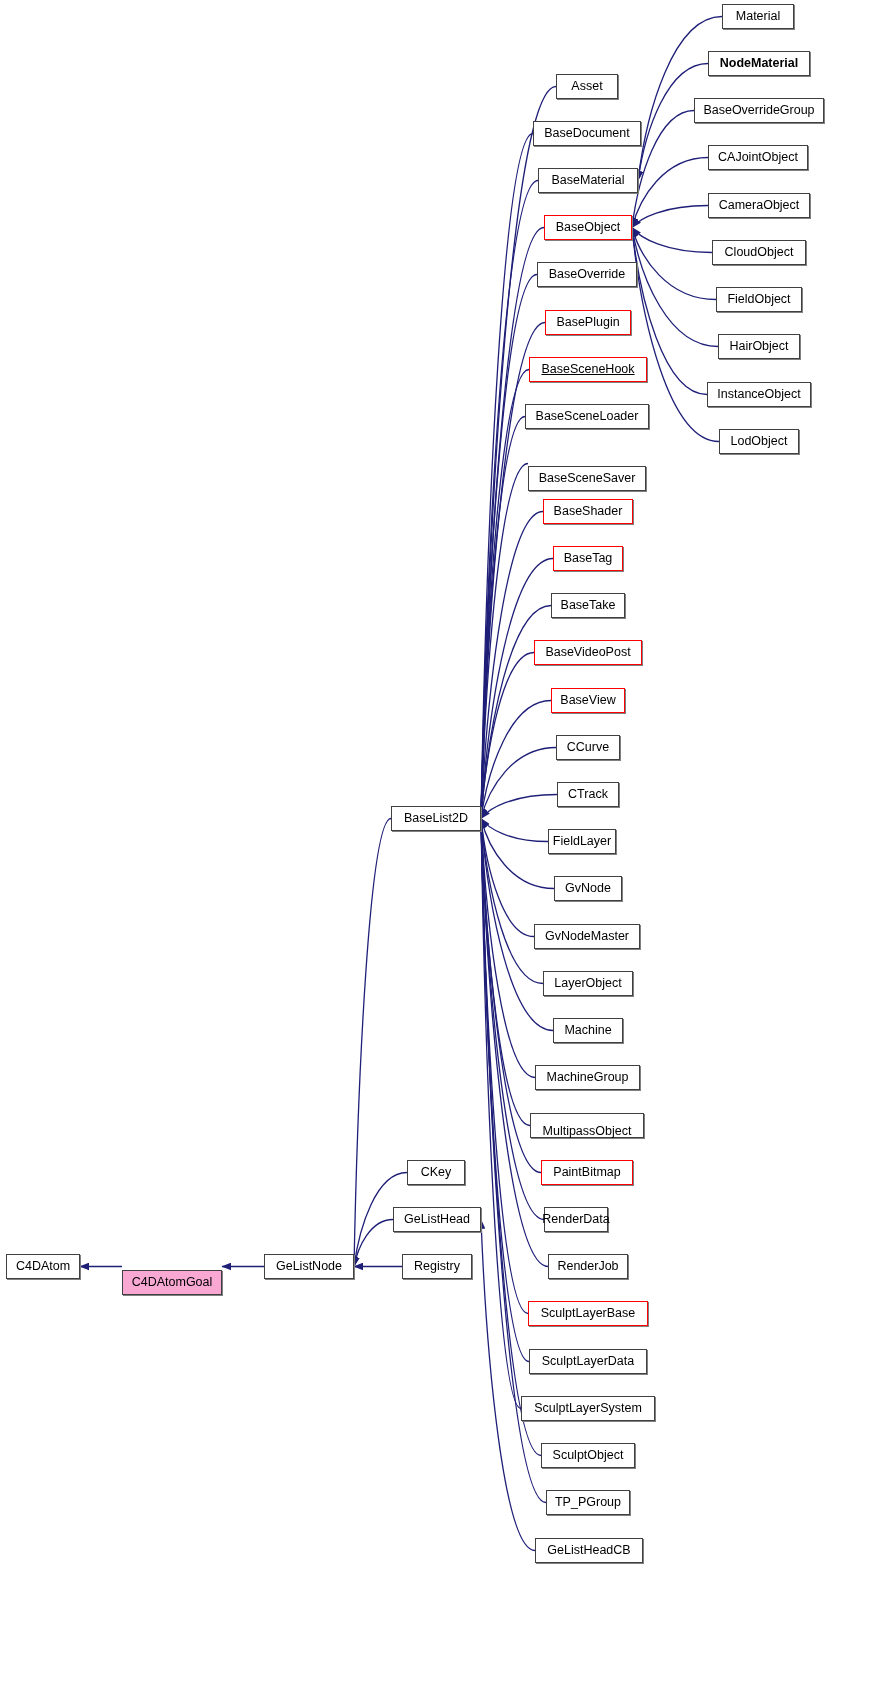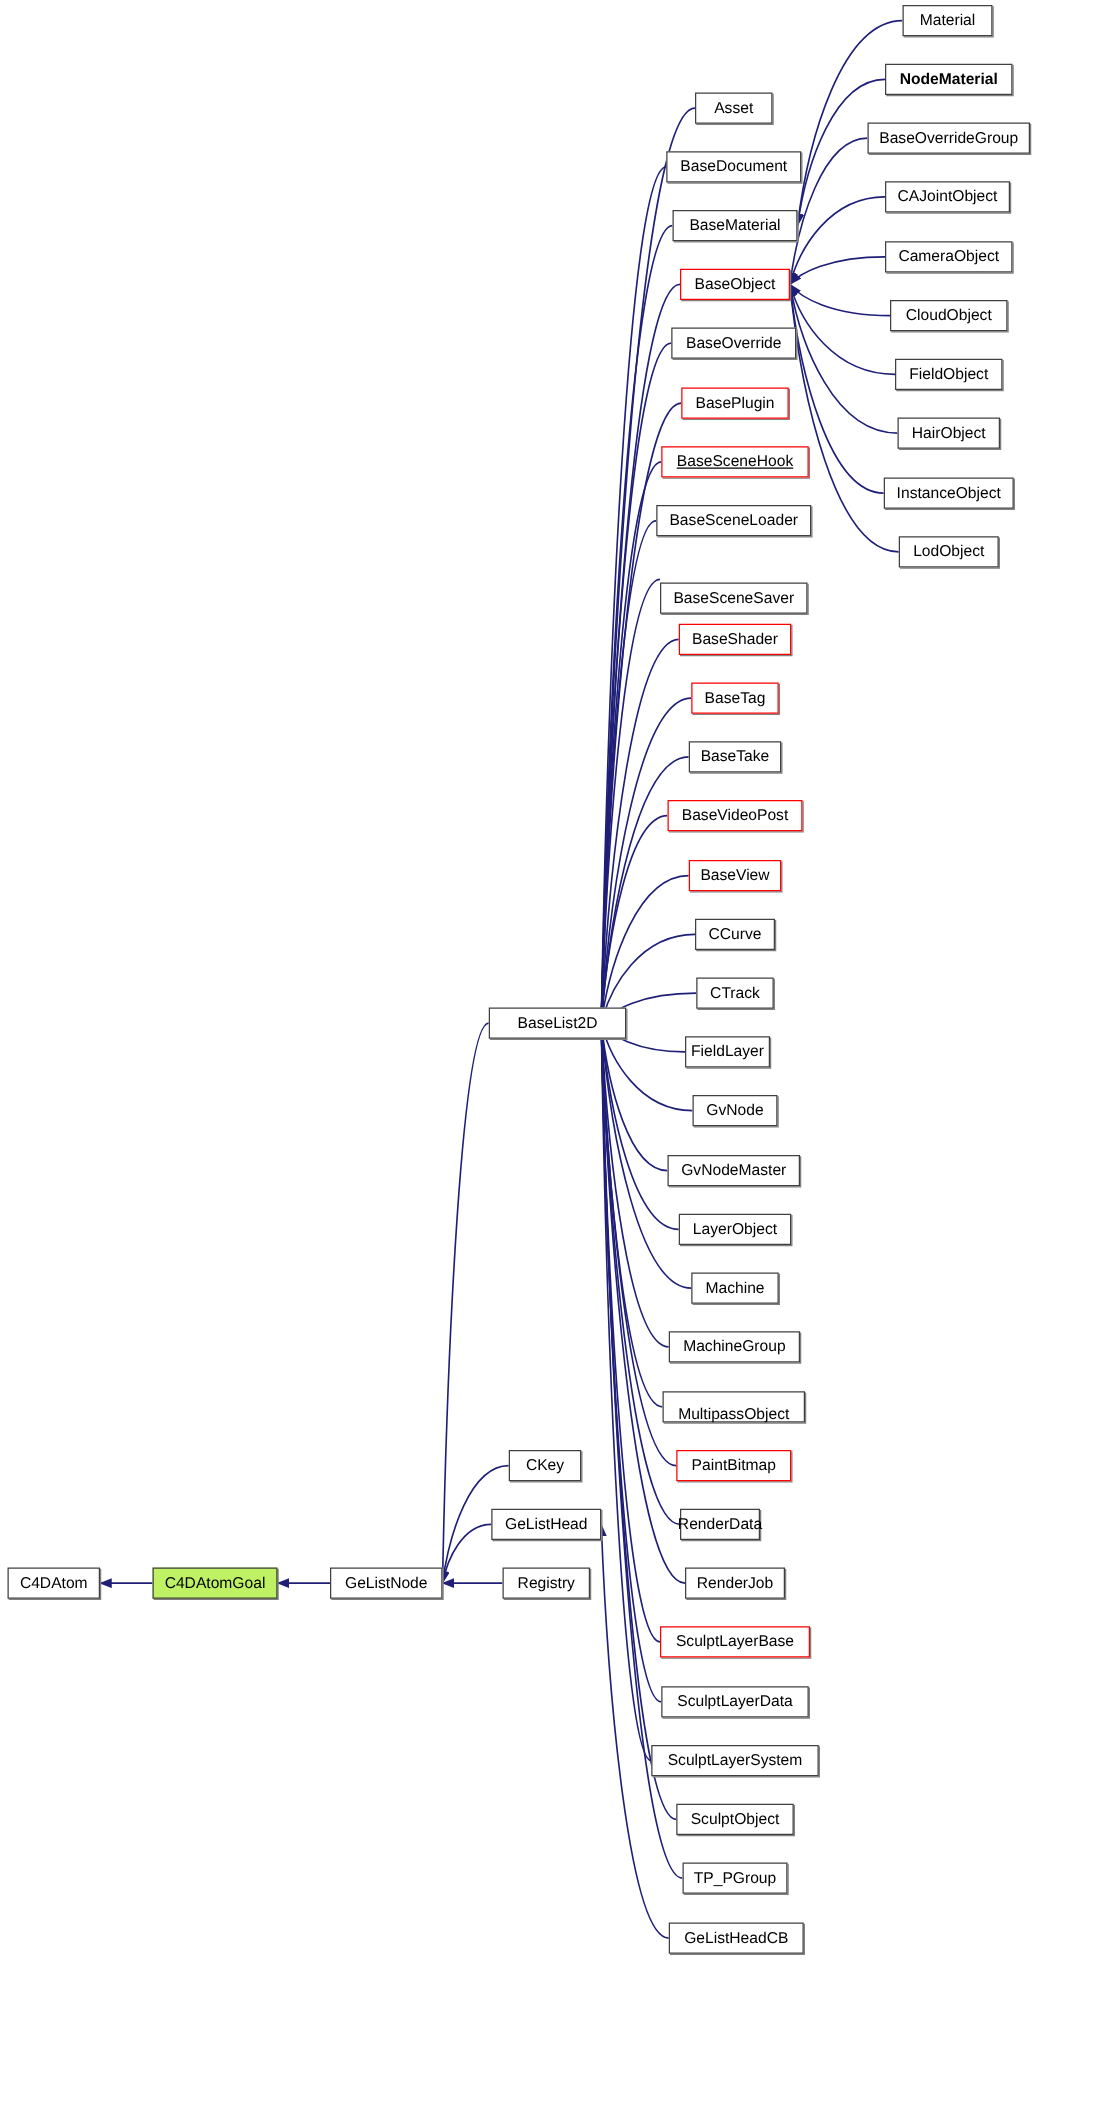--- a/index.html
+++ b/index.html
@@ -39,21 +39,22 @@
     display: flex;
     align-items: center;
     justify-content: center;
     white-space: nowrap;
     z-index: 3;
   }
   .node.red {
     border: 1px solid #ff0000;
   }
   .node.filled {
-    background: #bef264;
+    background: #f9a8d4;
+    margin-top: 16px;
   }
   .node-label {
     display: block;
     padding: 0 2px;
   }
 </style>
 </head>
 <body>
 
 <div id="diagram">
@@ -123,21 +124,21 @@
     </div>
     <div class="node" style="left: 407px; top: 1160px; width: 58px; height: 25px;">
       <span class="node-label">CKey</span>
     </div>
     <div class="node" style="left: 393px; top: 1207px; width: 88px; height: 25px;">
       <span class="node-label">GeListHead</span>
     </div>
     <div class="node" style="left: 402px; top: 1254px; width: 70px; height: 25px;">
       <span class="node-label">Registry</span>
     </div>
-    <div class="node" style="left: 391px; top: 806px; width: 110px; height: 25px; text-align: center;">
+    <div class="node" style="left: 391px; top: 806px; width: 90px; height: 25px; text-align: center;">
       <span class="node-label">BaseList2D</span>
     </div>
     <div class="node" style="left: 556px; top: 74px; width: 62px; height: 25px;">
       <span class="node-label">Asset</span>
     </div>
     <div class="node" style="left: 533px; top: 121px; width: 108px; height: 25px;">
       <span class="node-label">BaseDocument</span>
     </div>
     <div class="node" style="left: 538px; top: 168px; width: 100px; height: 25px;">
       <span class="node-label">BaseMaterial</span>

